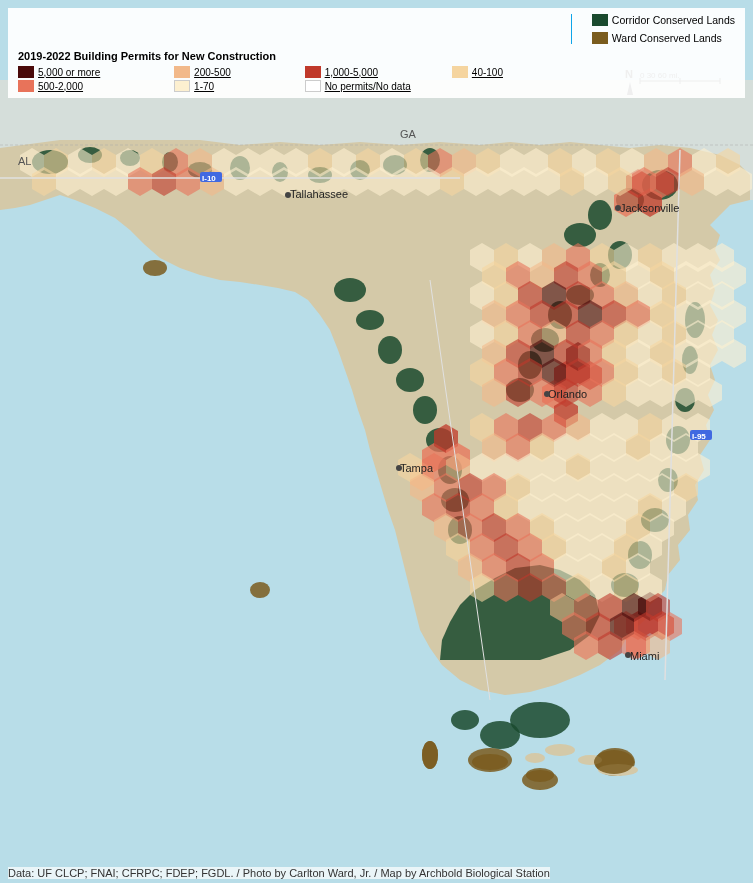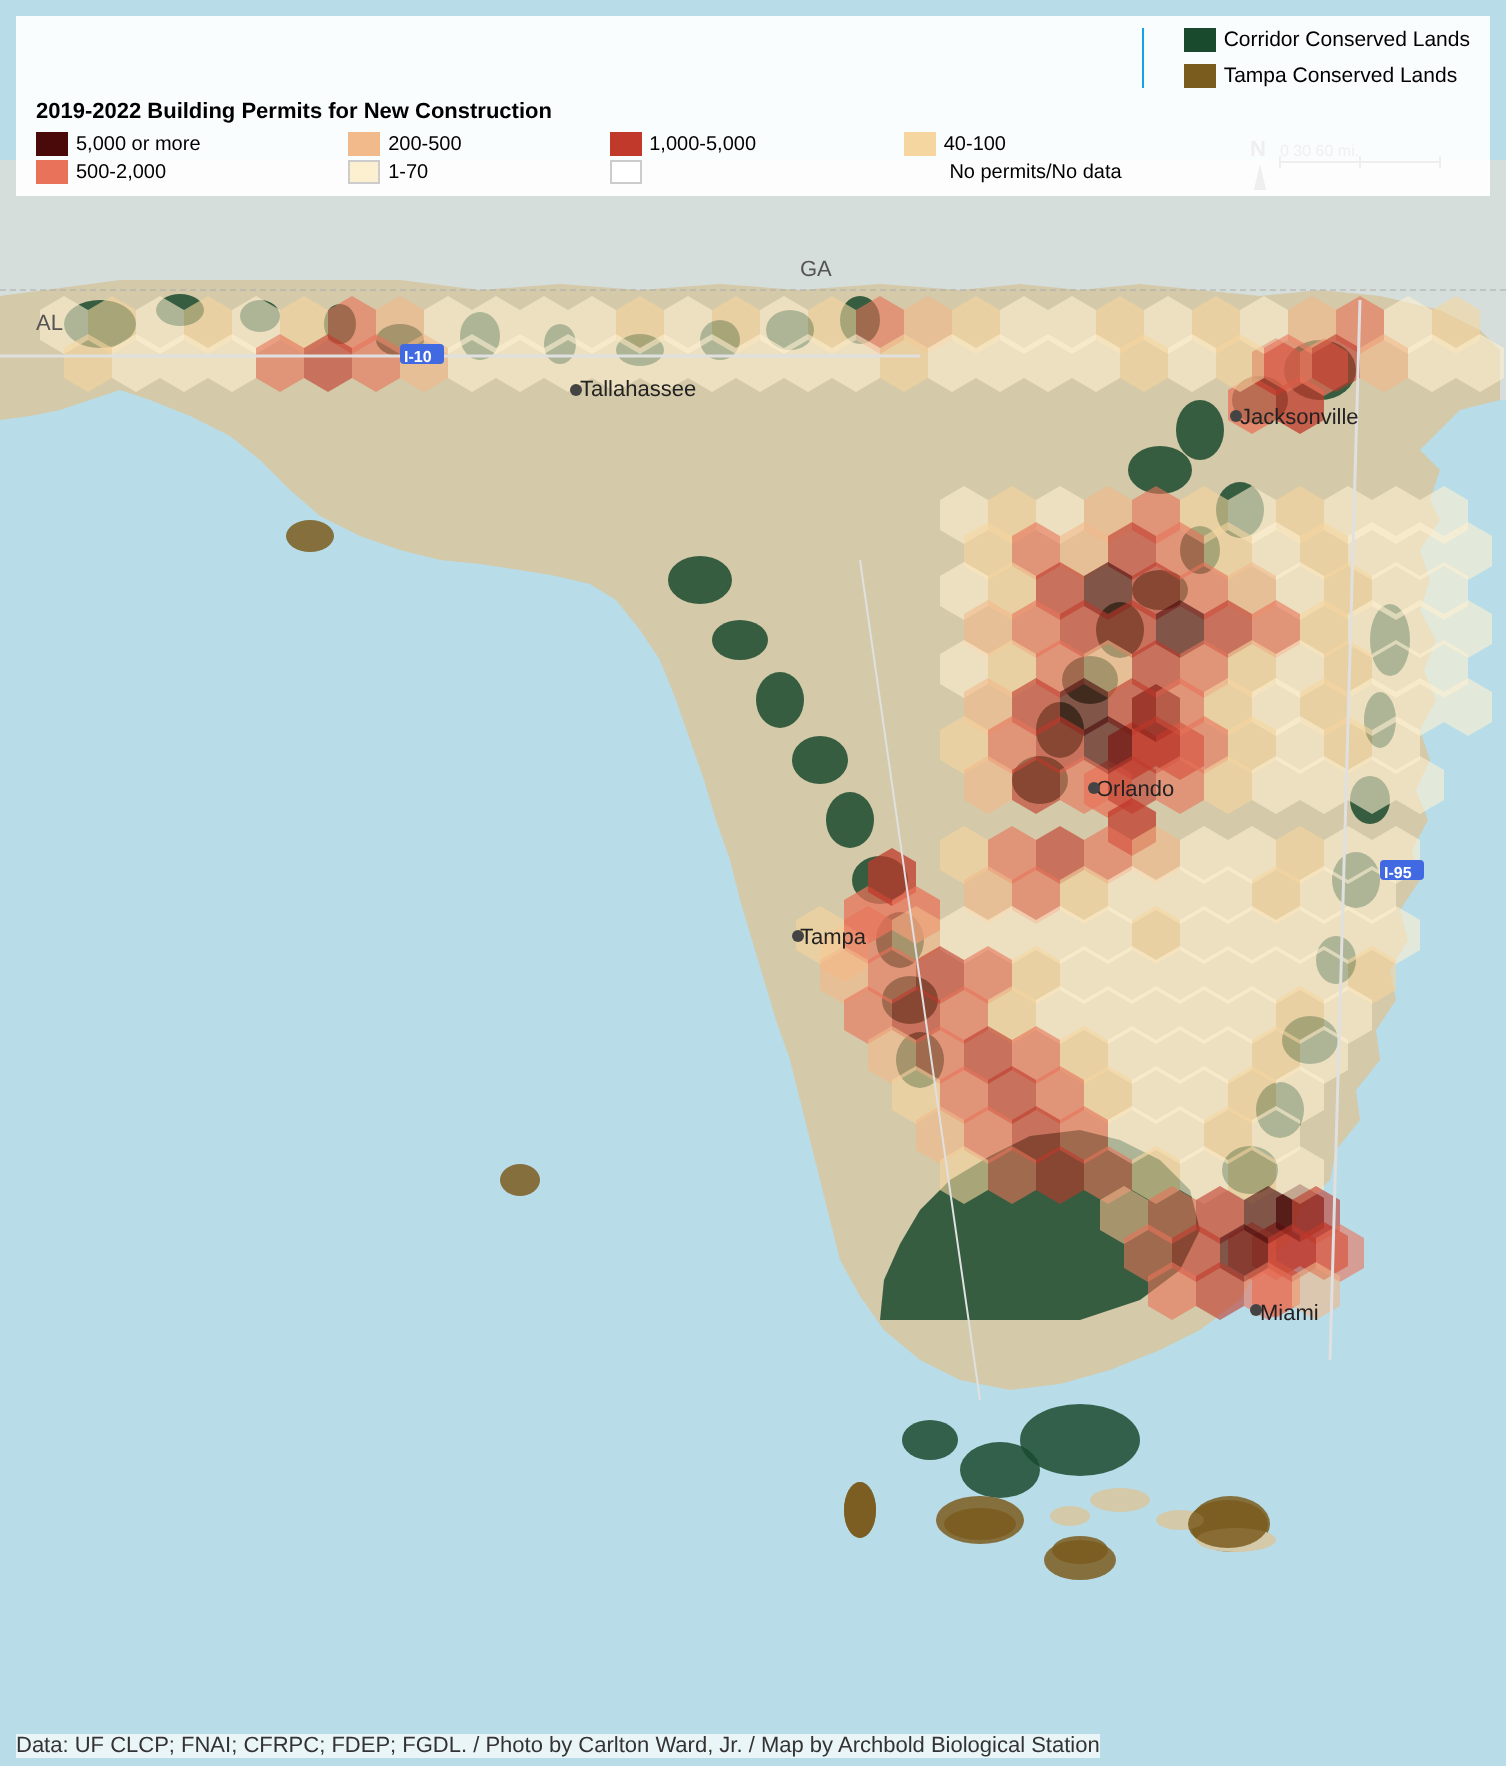--- a/index.html
+++ b/index.html
@@ -40,20 +40,21 @@
     .legend-title {
       font-size: 11px;
       font-weight: bold;
       margin-bottom: 4px;
     }
 
     .legend-items {
       display: grid;
       grid-template-columns: repeat(4, auto);
       gap: 2px 16px;
+      text-decoration: underline;
     }
 
     .legend-item {
       display: flex;
       align-items: center;
       gap: 4px;
       font-size: 10px;
       white-space: nowrap;
     }
 
@@ -542,33 +543,33 @@
           <span>40-100</span>
         </div>
         <div class="legend-item">
           <div class="legend-swatch" style="background:#e8735a;"></div>
           <span>500-2,000</span>
         </div>
         <div class="legend-item">
           <div class="legend-swatch" style="background:#fdf0d0; border:1px solid #ccc;"></div>
           <span>1-70</span>
         </div>
-        <div class="legend-item" style="grid-column: span 2; justify-content: space-between;">
+        <div class="legend-item" style="grid-column: span 2;">
           <div class="legend-swatch" style="background:#ffffff; border:1px solid #ccc;"></div>
           <span>No permits/No data</span>
         </div>
       </div>
     </div>
     <div class="legend-right">
       <div class="legend-item">
         <div class="legend-swatch" style="background:#1a4a2e;"></div>
         <span>Corridor Conserved Lands</span>
       </div>
       <div class="legend-item">
         <div class="legend-swatch" style="background:#7a5c1e;"></div>
-        <span>Tampa Conserved Lands</span>
+        <span>Ward Conserved Lands</span>
       </div>
     </div>
   </div>
 
   <div class="citation">Data: UF CLCP; FNAI; CFRPC; FDEP; FGDL. / Photo by Carlton Ward, Jr. / Map by Archbold Biological Station</div>
 
 </div>
 
 </body></html>

